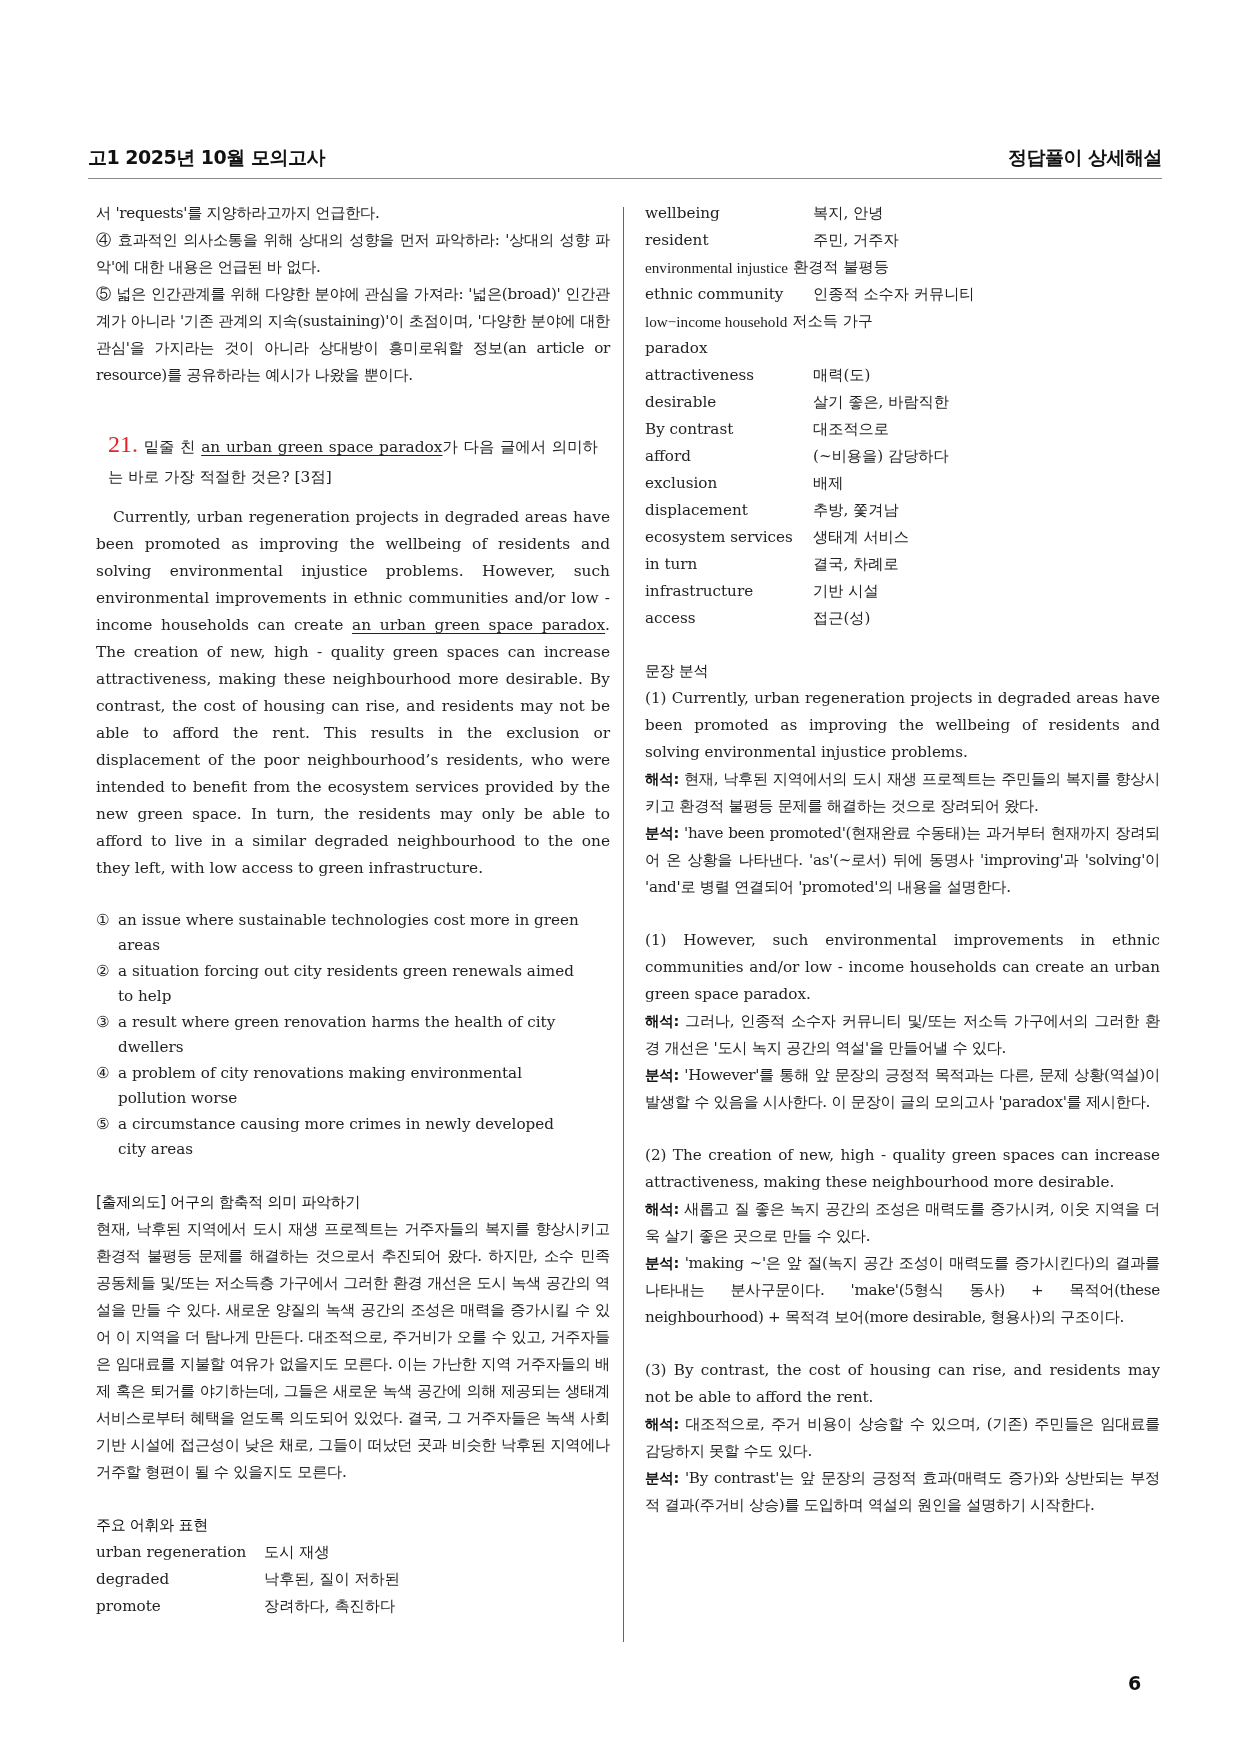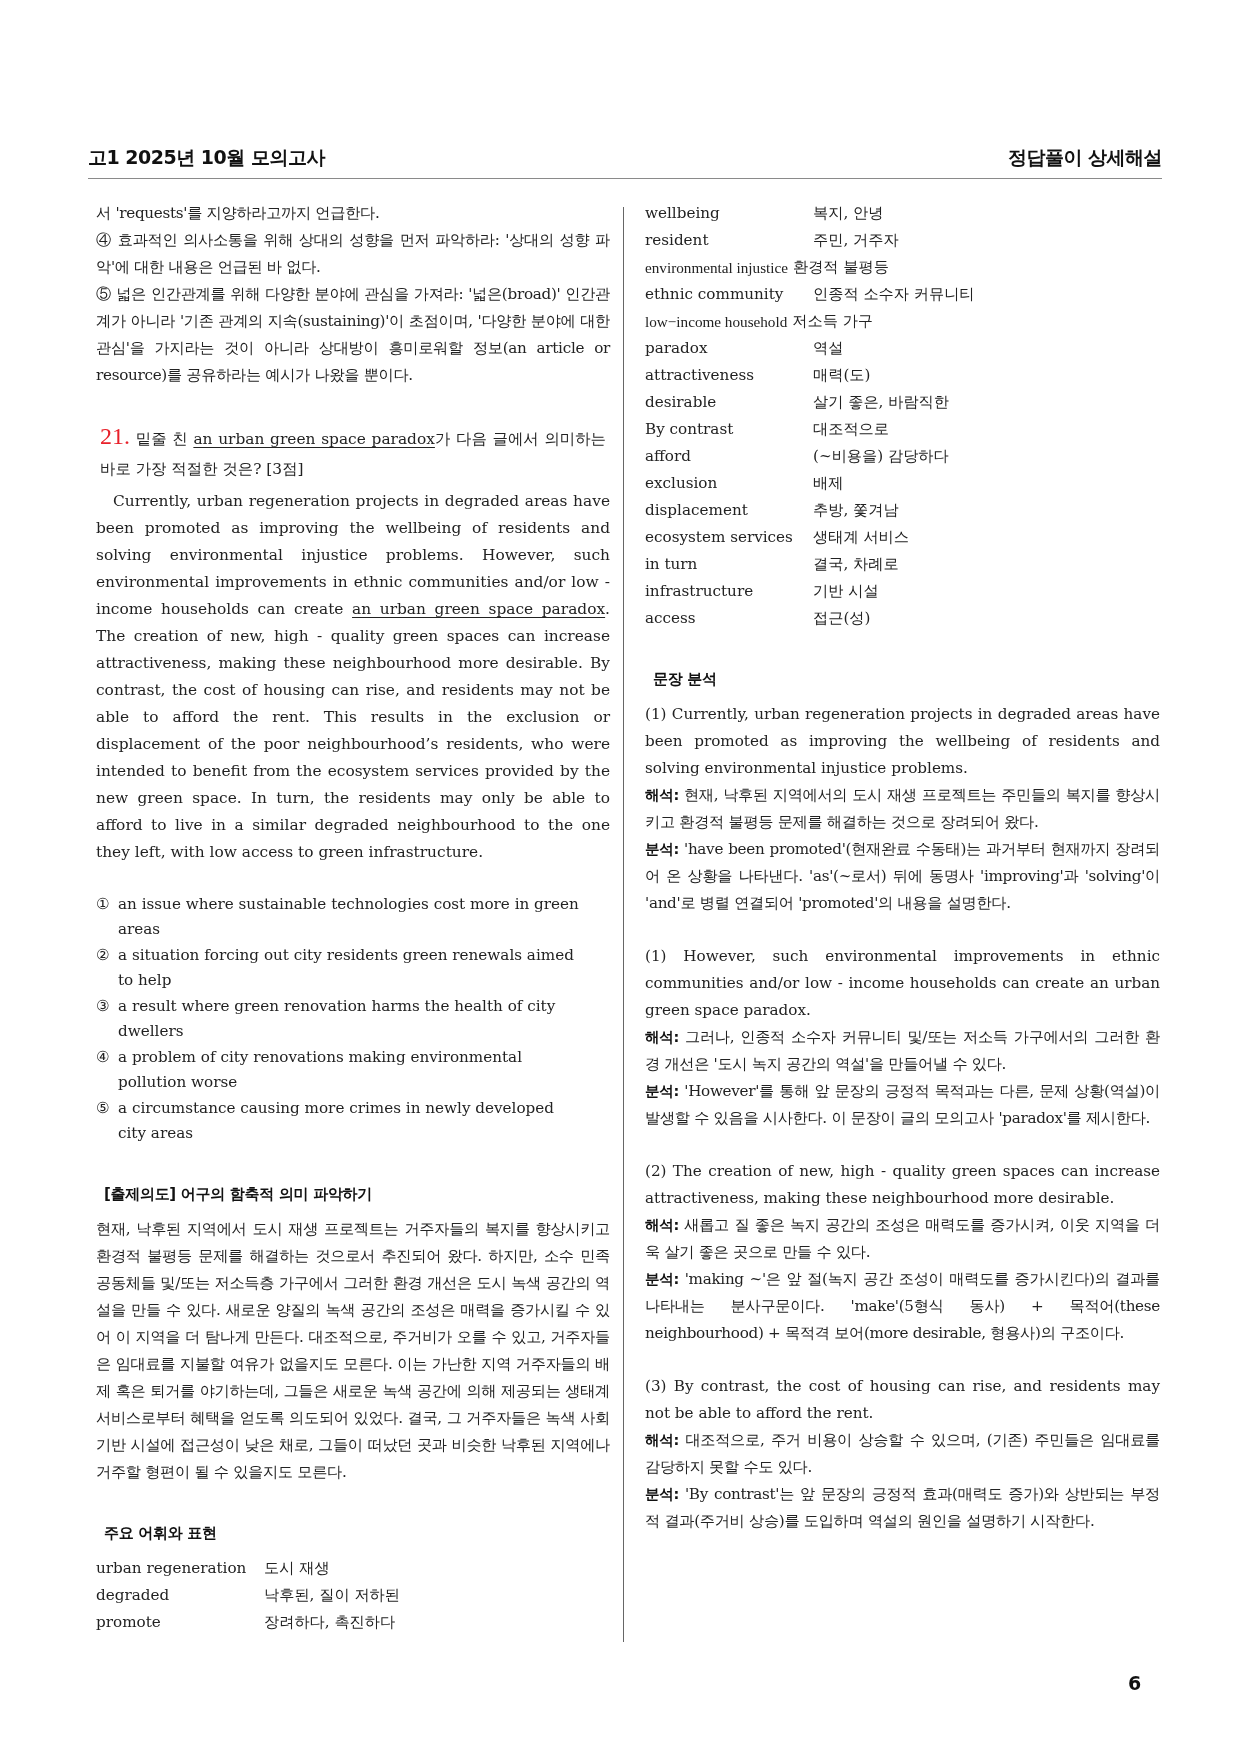--- a/index.html
+++ b/index.html
@@ -14,32 +14,32 @@
 
   .col-left { position: absolute; left: 96px; top: 200px; width: 514px; }
   .col-divider { position: absolute; left: 623px; top: 207px; width: 0; height: 1435px; border-left: 1px solid #666; }
   .col-right { position: absolute; left: 645px; top: 200px; width: 515px; }
 
   .p { font-size: 15.2px; line-height: 27px; text-align: justify; margin: 0; }
   .p.kor { letter-spacing: -0.3px; }
   .gap-s { height: 26px; }
   .gap-m { height: 28px; }
 
-  .q-head { font-size: 15.4px; line-height: 30px; margin: 4px; text-align: justify; }
+  .q-head { font-size: 15.4px; line-height: 30px; margin: 12px; text-align: justify; }
   .q-num { color: #e8202a; font-size: 24px; font-family: "Liberation Serif", serif; }
   .ul { text-decoration: underline; text-underline-offset: 3px; }
   .passage { font-size: 15.4px; line-height: 27px; text-align: justify; margin: 0; text-indent: 17px; }
 
   .choices { margin-top: 26px; }
   .choice { display: flex; font-size: 15.2px; line-height: 25px; margin-bottom: 1px; padding-right: 30px; }
   .choice .num { width: 22px; flex: none; }
   .choice .txt { flex: 1; }
 
-  .sec-title { font-family: "DejaVu Sans", "Liberation Sans", sans-serif; font-weight: bold; font-size: 15px;
-               line-height: 27px; margin: 8px; color: #111; letter-spacing: -0.3px; }
+  .sec-title { font-family: "DejaVu Sans", "Liberation Sans", sans-serif; font-weight: normal; font-size: 15px;
+               line-height: 27px; margin: 0; color: #111; letter-spacing: -0.3px; }
 
   .vocab-row { display: flex; font-size: 15.2px; line-height: 27px; }
   .vocab-row .en { width: 168px; flex: none; white-space: nowrap; }
   .vocab-row .ko { flex: 1; }
   .vocab-row.wide .en { width: auto; margin-right: 5px; font-family: Liberation Serif, serif; }
 
   .label-b { font-family: "DejaVu Sans", "Liberation Sans", sans-serif; font-weight: bold; font-size: 14.5px; color: #111; }
 
   .page-num { position: absolute; left: 1128px; top: 1672px; font-family: "DejaVu Sans", "Liberation Sans", sans-serif;
               font-weight: bold; font-size: 19px; color: #111; }
@@ -132,21 +132,20 @@
     <div class="vocab-row">
         <span class="en">ethnic community</span>
         <span class="ko">인종적 소수자 커뮤니티</span>
       </div>
     <div class="vocab-row wide">
         <span class="en">low−income household</span>
         <span class="ko">저소득 가구</span>
       </div>
     <div class="vocab-row">
         <span class="en">paradox</span>
-        <span class="ko">역설</span>
       </div>
     <div class="vocab-row">
         <span class="en">attractiveness</span>
         <span class="ko">매력(도)</span>
       </div>
     <div class="vocab-row">
         <span class="en">desirable</span>
         <span class="ko">살기 좋은, 바람직한</span>
       </div>
     <div class="vocab-row">

